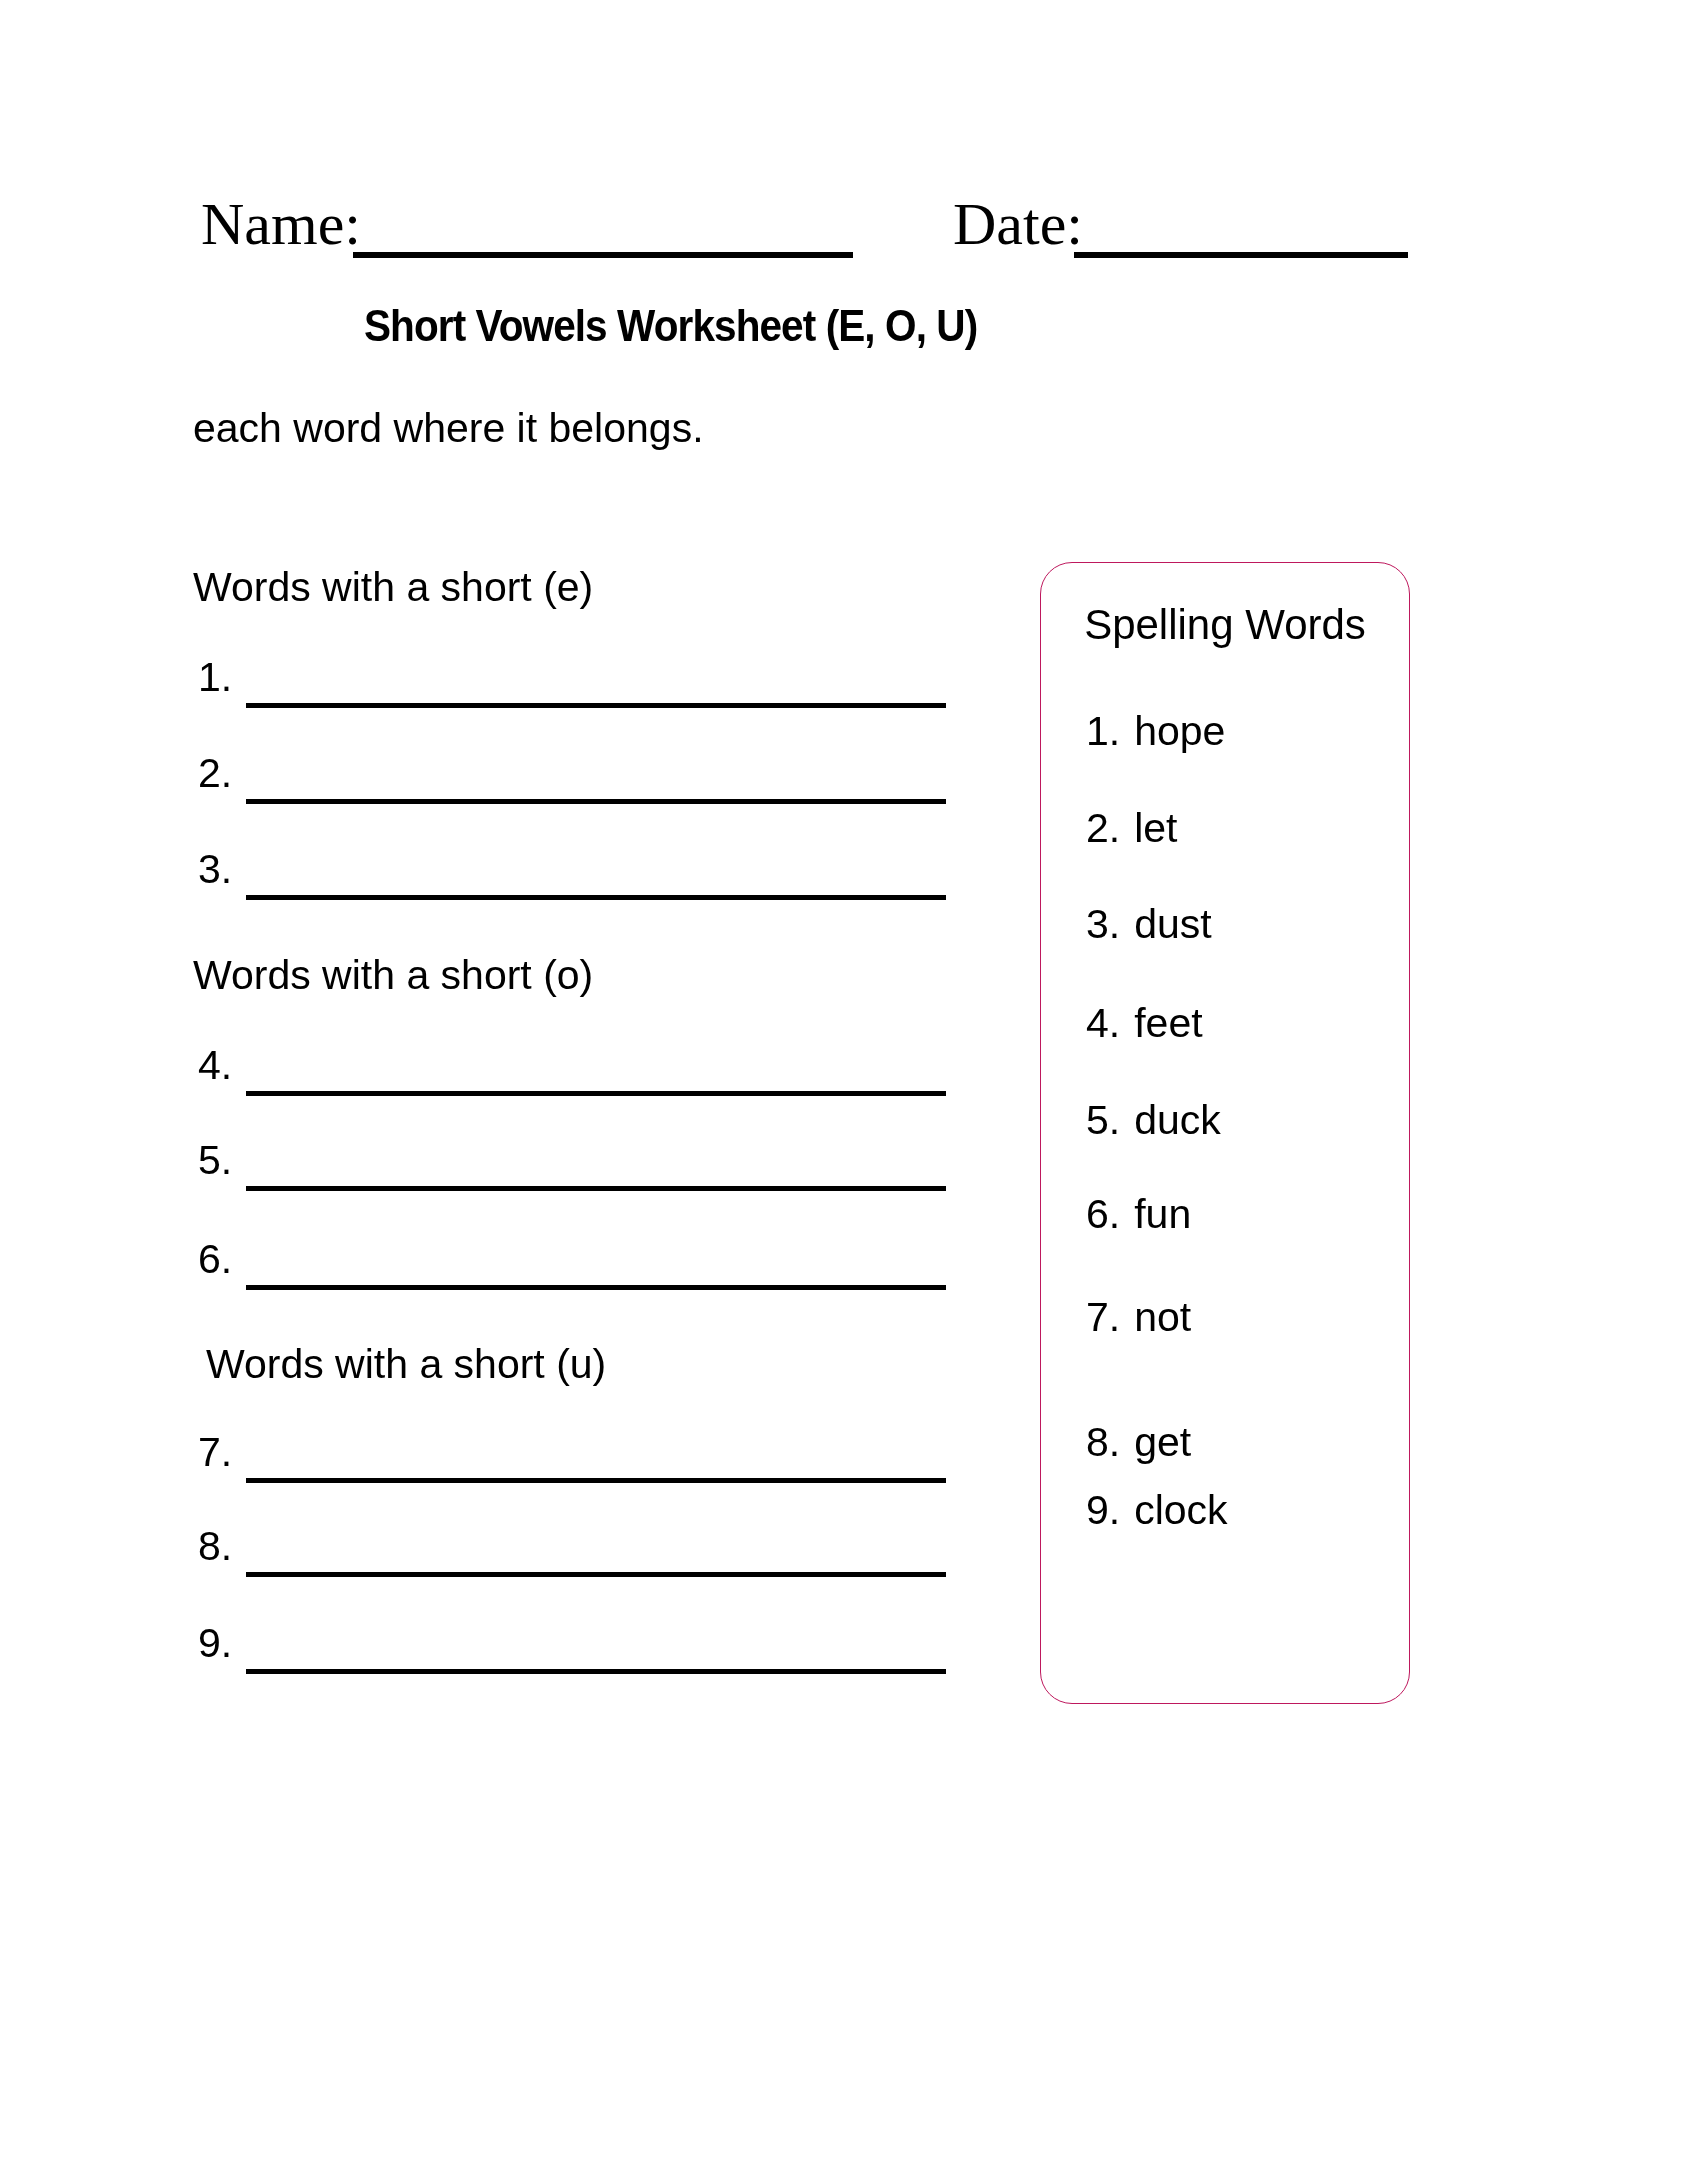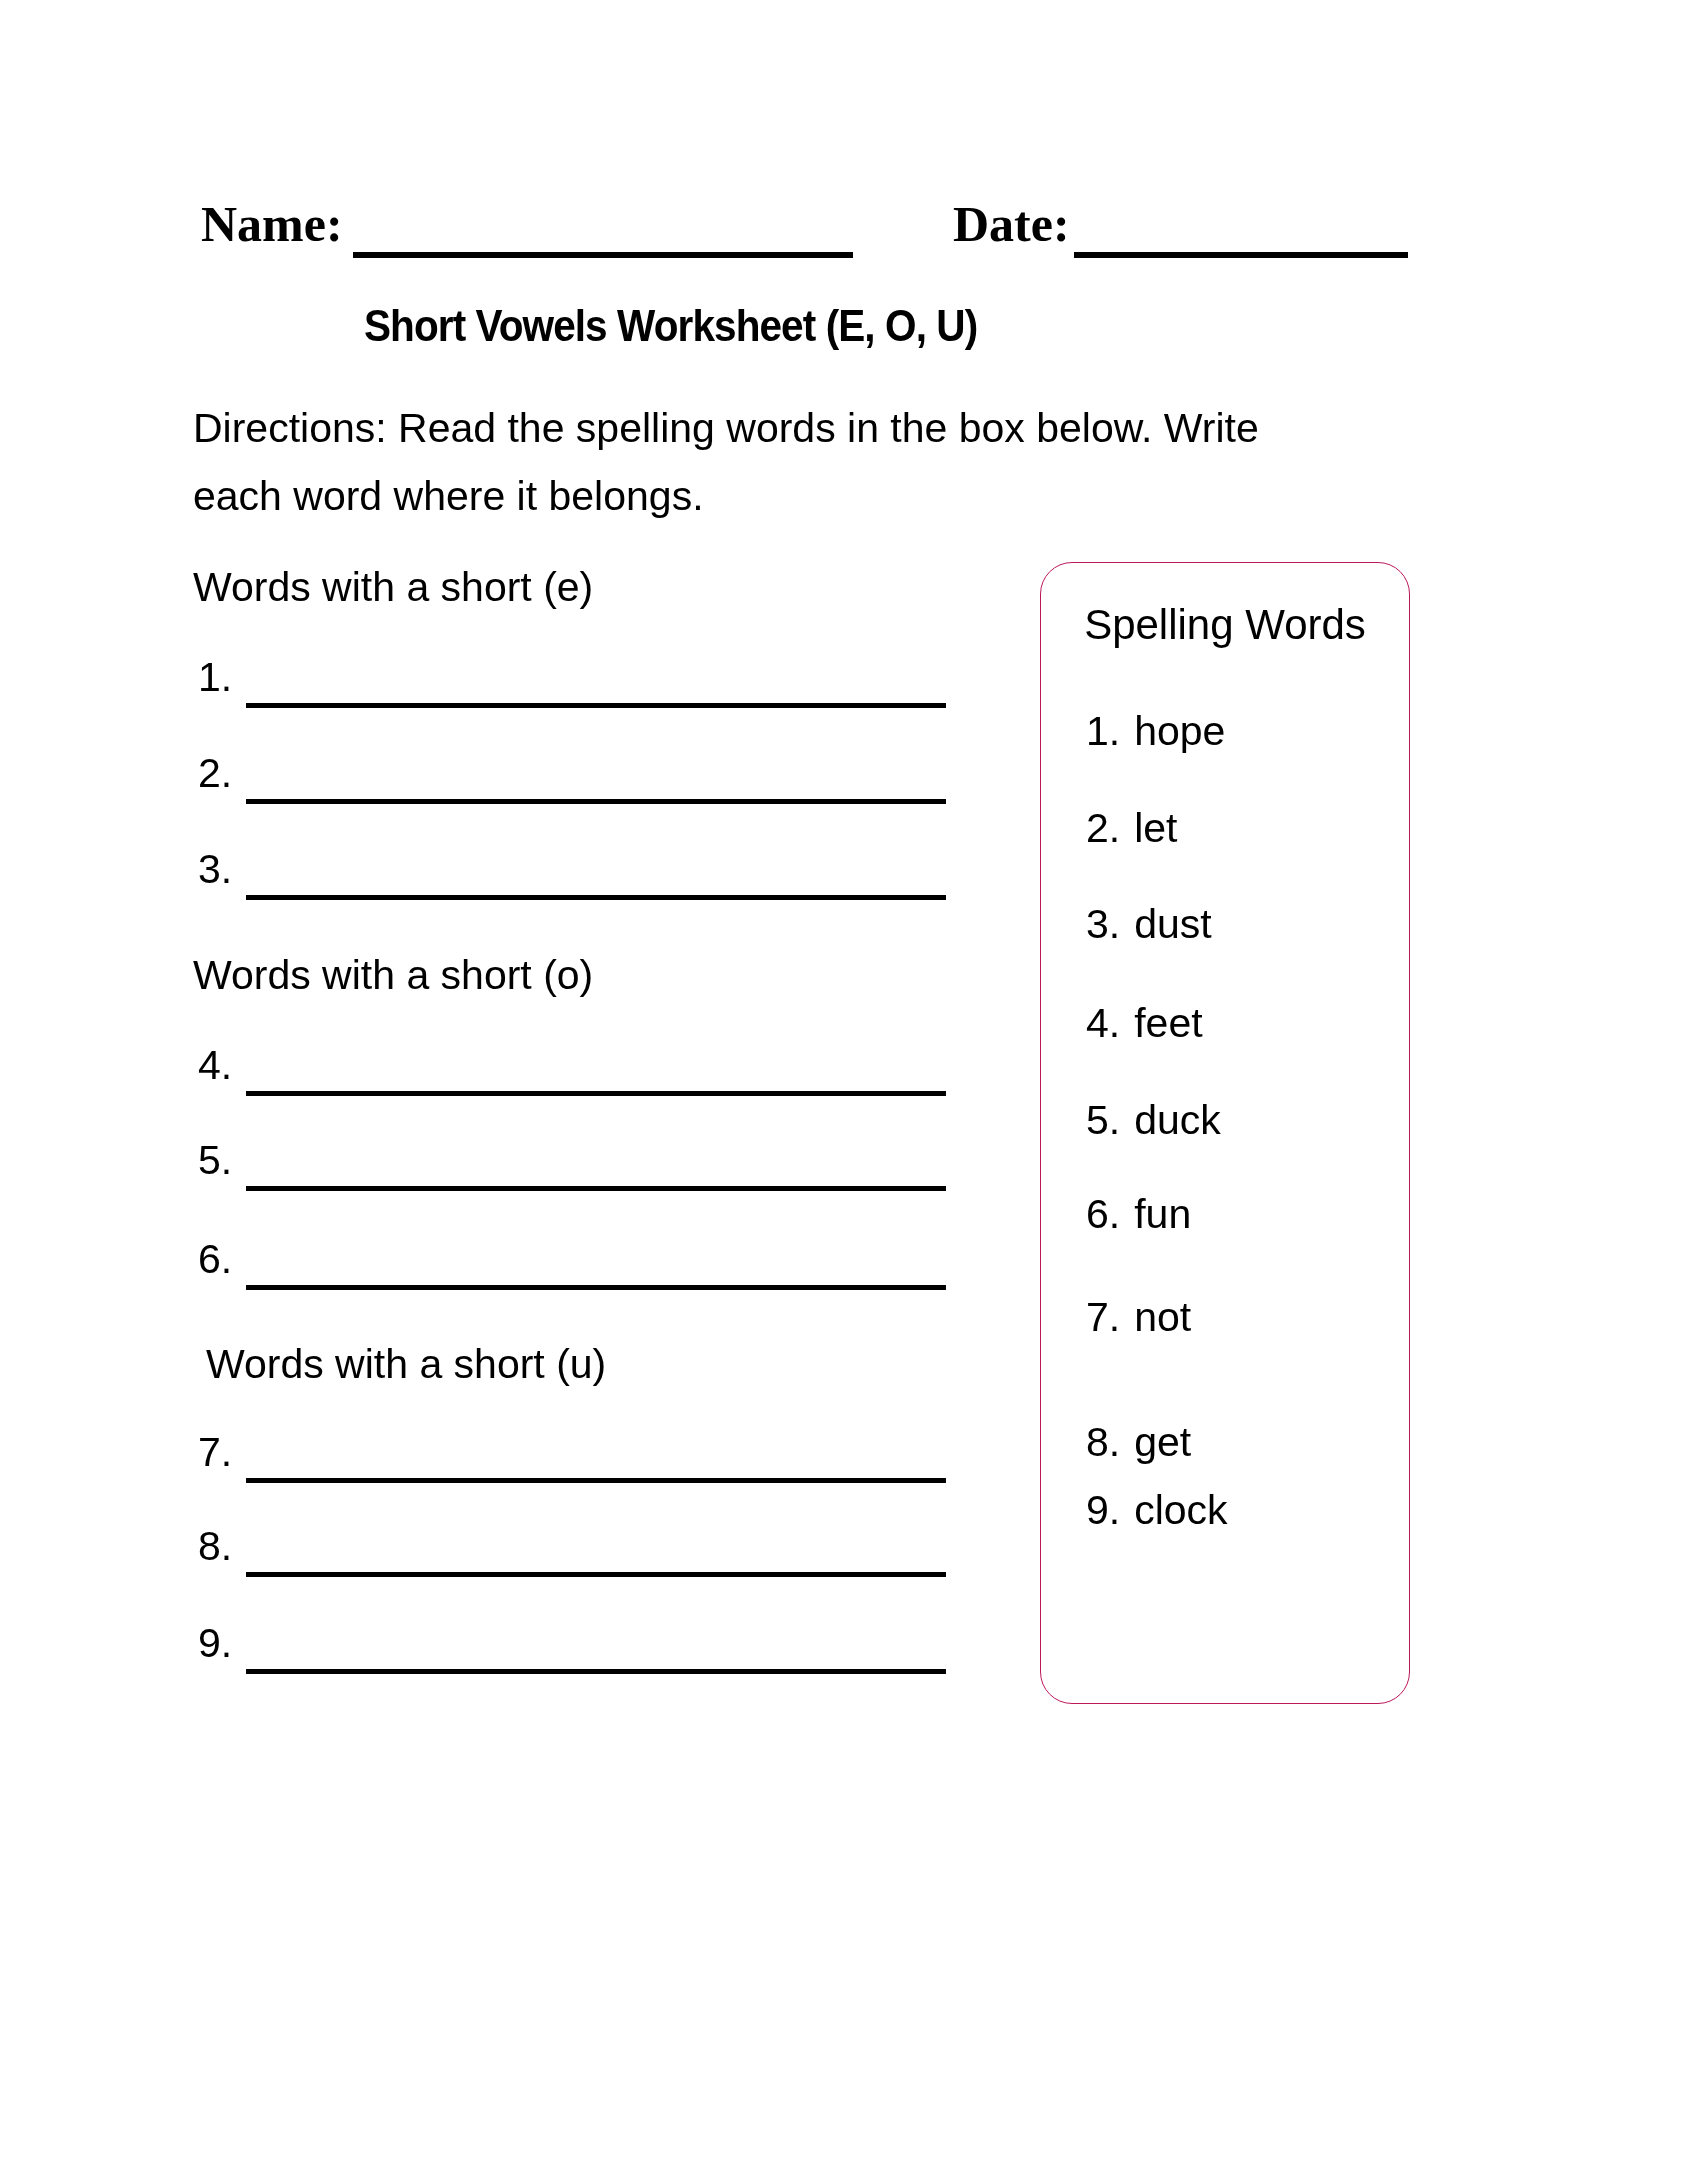--- a/index.html
+++ b/index.html
@@ -13,22 +13,22 @@
     background: #ffffff;
     color: #000000;
     font-family: "Liberation Sans", sans-serif;
     overflow: hidden;
   }
   .abs { position: absolute; }
 
   
   .hdr-label {
     font-family: "Liberation Serif", serif;
-    font-weight: 700;
-    font-size: 50px;
+    font-weight: 400;
+    font-size: 60px;
     line-height: 53px;
     white-space: nowrap;
   }
   .hdr-line {
     border-bottom: 6px solid #000;
     height: 0;
   }
 
   
   .title {
@@ -107,21 +107,20 @@
 
 <div class="abs hdr-label" style="left:201px; top:198px;">Name:</div>
 <div class="abs hdr-line" style="left:353px; top:252px; width:500px;"></div>
 
 <div class="abs hdr-label" style="left:953px; top:198px;">Date:</div>
 <div class="abs hdr-line" style="left:1074px; top:252px; width:334px;"></div>
 
 <div class="abs title" style="left:364px; top:300px;">Short Vowels Worksheet (E, O, U)</div>
 
 <div class="abs" style="left:193px; top:394px;">
-  <div class="body-text">Directions: Read the spelling words in the box below. Write</div>
   <div class="body-text">each word where it belongs.</div>
 </div>
 
 <div class="abs section-heading" style="left:193px; top:565px;">Words with a short (e)</div>
 
 <div class="abs blank-row" style="top:653px;">
   <span class="num">1.</span>
   <div class="blank-line"></div>
 </div>
 <div class="abs blank-row" style="top:749px;">

